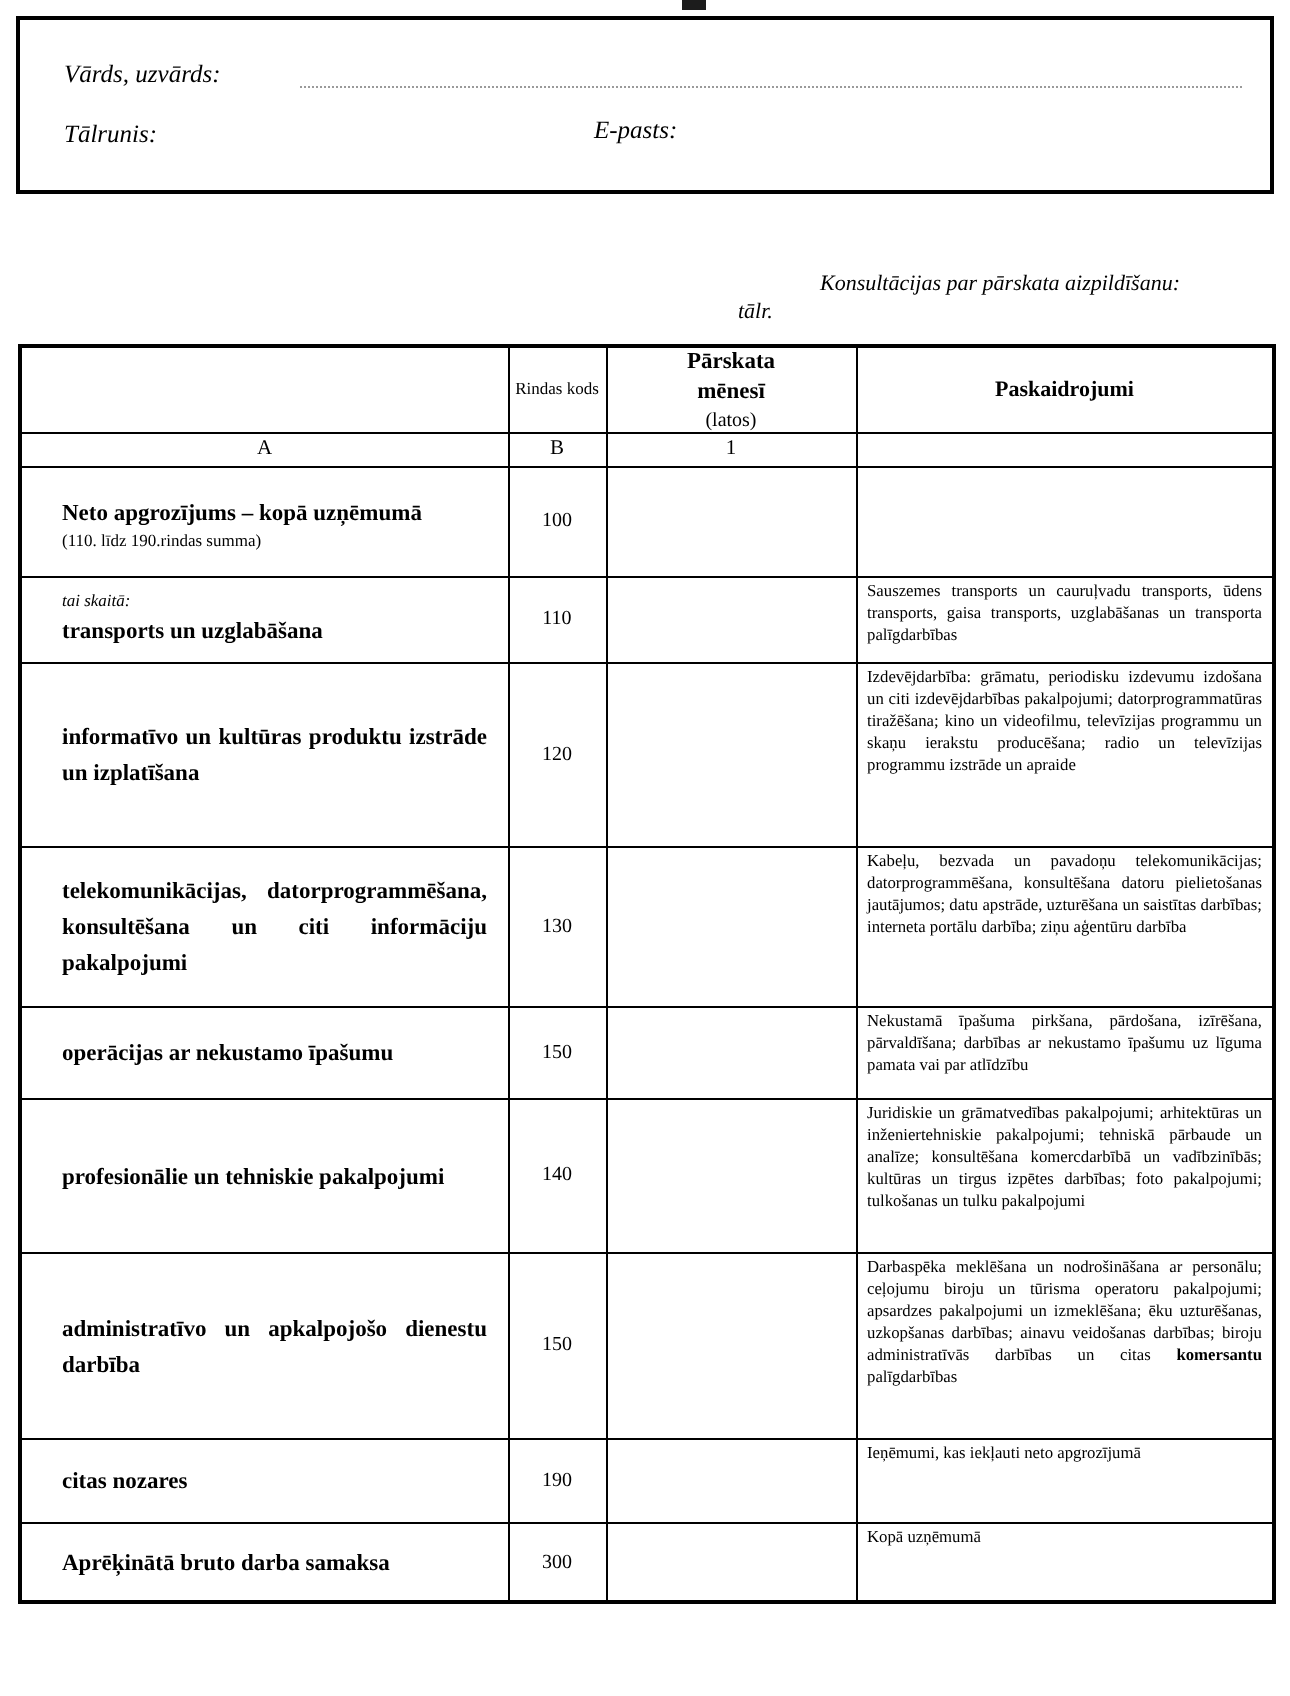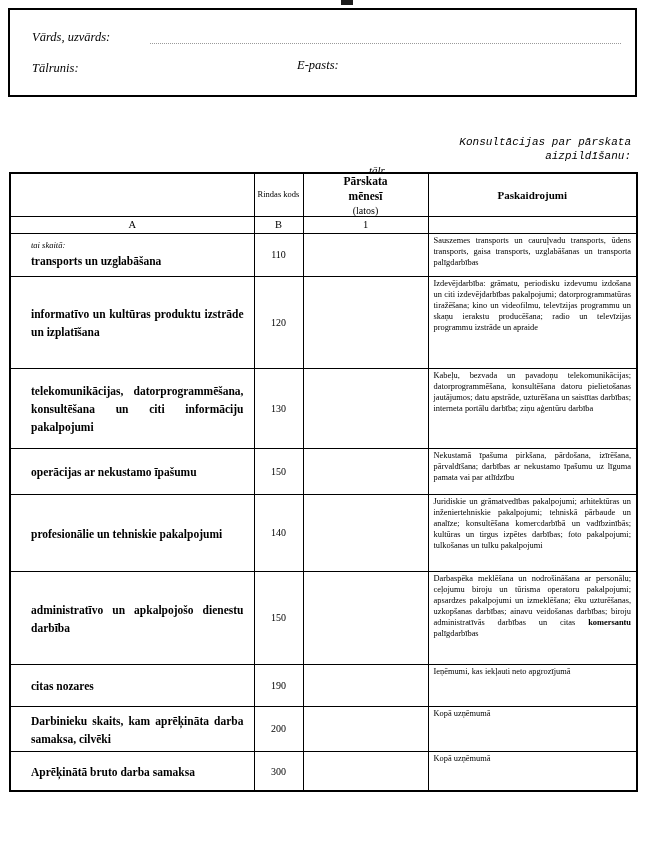--- a/index.html
+++ b/index.html
@@ -48,21 +48,21 @@
 
   
   .consult-note {
     position: absolute;
     top: 136px; right: 14px;
     width: 262px;
     font-style: italic;
     font-size: 11px;
     line-height: 1.25;
   }
-  .consult-line1 { text-align: right; font-family: Liberation Mono, monospace; }
+  .consult-line1 { text-align: center; }
   .consult-line2 { text-align: left; }
 
   
   table.report {
     position: absolute;
     left: 9px; top: 172px;
     width: 627px;
     border-collapse: collapse;
     border: 2px solid #000;
     table-layout: fixed;
@@ -153,20 +153,29 @@
     <td class="hdr-cell hdr-bold">Paskaidrojumi</td>
   </tr>
 
   <tr class="subhdr" style="height:17px">
     <td>A</td>
     <td>B</td>
     <td>1</td>
     <td></td>
   </tr>
 
+  <tr style="height:55px">
+    <td class="lbl-cell">
+      <span class="lbl-main">Neto apgrozījums – kopā uzņēmumā</span>
+      <span class="lbl-sub">(110. līdz 190.rindas summa)</span>
+    </td>
+    <td class="code-cell">100</td>
+    <td class="val-cell"></td>
+    <td class="expl-cell"></td>
+  </tr>
 
   <tr style="height:43px">
     <td class="lbl-cell">
       <span class="lbl-prefix">tai skaitā:</span>
       <span class="lbl-main">transports un uzglabāšana</span>
     </td>
     <td class="code-cell">110</td>
     <td class="val-cell"></td>
     <td class="expl-cell">Sauszemes transports un cauruļvadu transports, ūdens transports, gaisa transports, uzglabāšanas un transporta palīgdarbības</td>
   </tr>
@@ -218,28 +227,20 @@
 
   <tr style="height:42px">
     <td class="lbl-cell">
       <span class="lbl-main">citas nozares</span>
     </td>
     <td class="code-cell">190</td>
     <td class="val-cell"></td>
     <td class="expl-cell">Ieņēmumi, kas iekļauti neto apgrozījumā</td>
   </tr>
 
-  <tr style="height:45px">
-    <td class="lbl-cell">
-      <span class="lbl-main">Darbinieku skaits, kam aprēķināta darba samaksa, cilvēki</span>
-    </td>
-    <td class="code-cell">200</td>
-    <td class="val-cell"></td>
-    <td class="expl-cell">Kopā uzņēmumā</td>
-  </tr>
 
   <tr style="height:40px">
     <td class="lbl-cell">
       <span class="lbl-main">Aprēķinātā bruto darba samaksa</span>
     </td>
     <td class="code-cell">300</td>
     <td class="val-cell"></td>
     <td class="expl-cell">Kopā uzņēmumā</td>
   </tr>
 </tbody>

